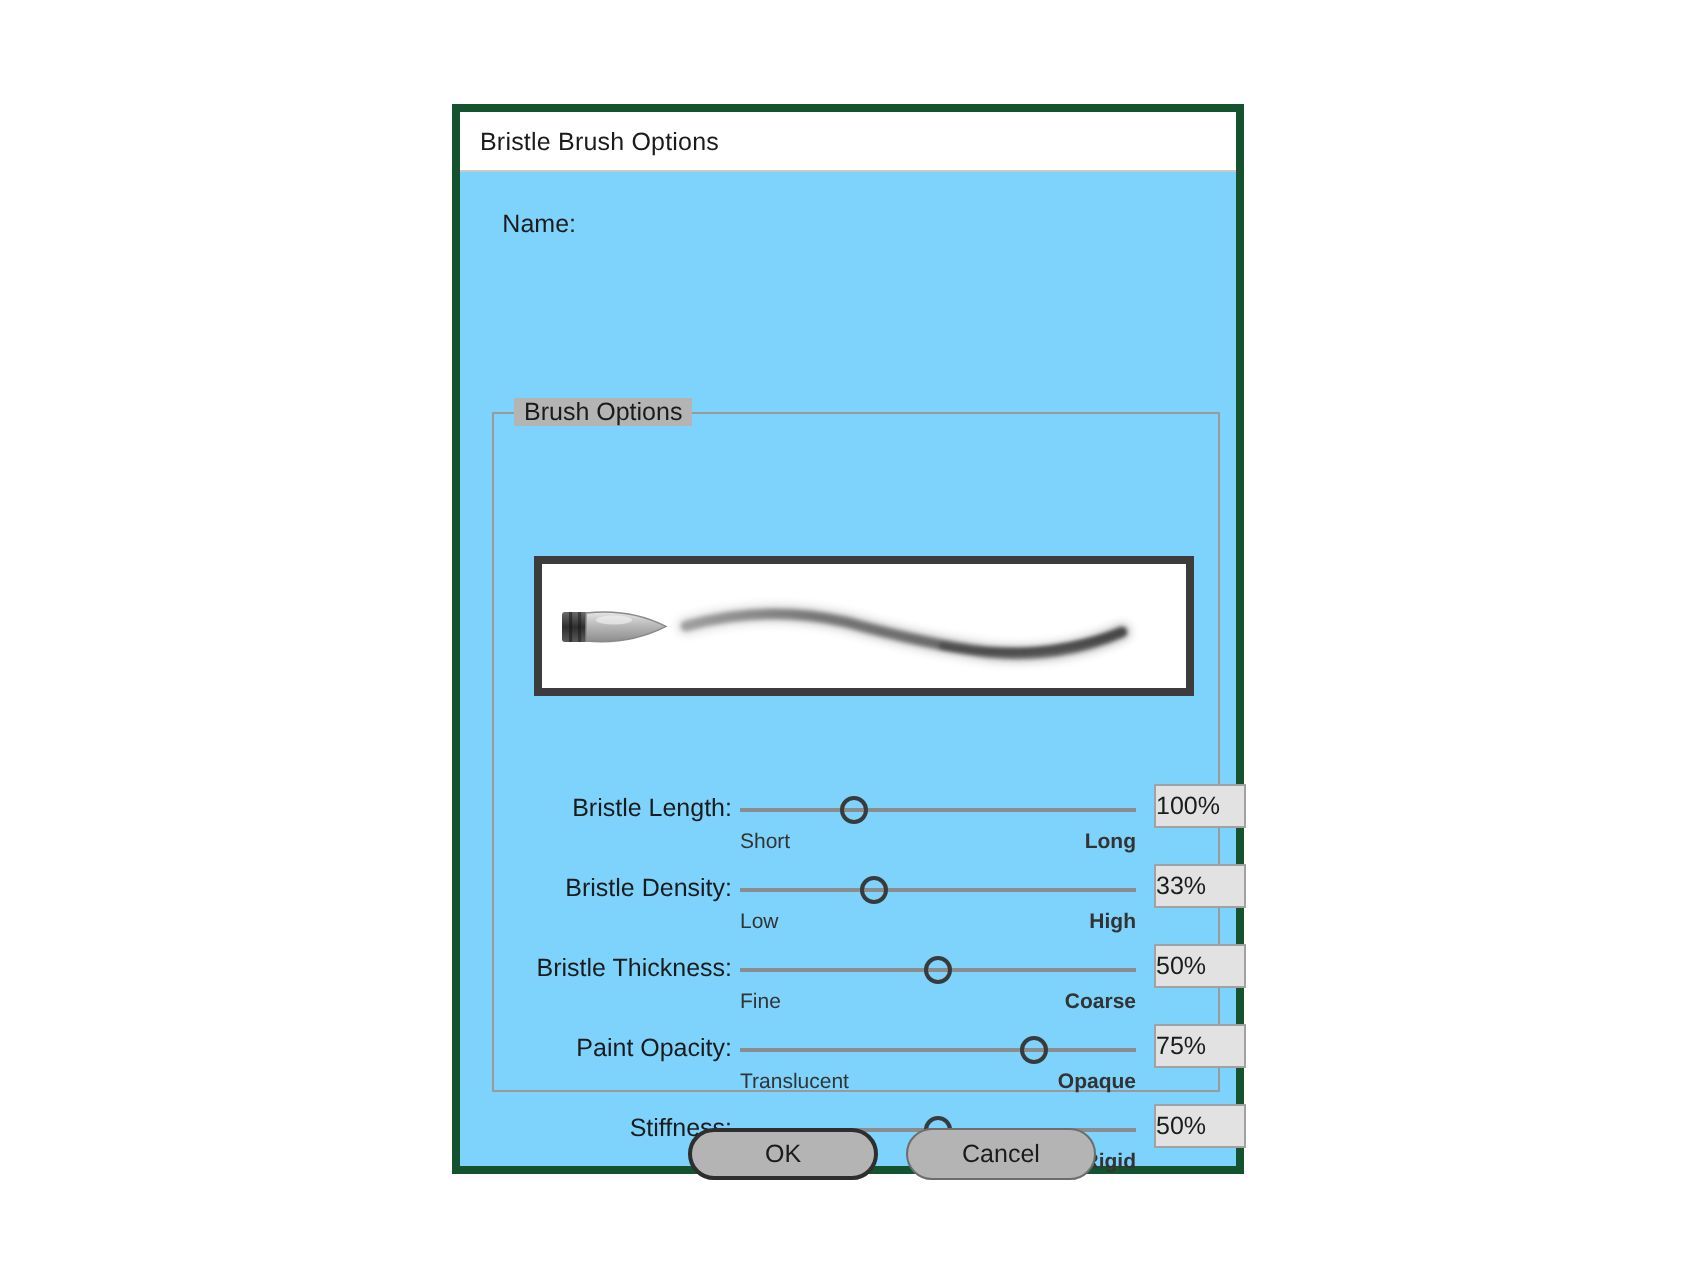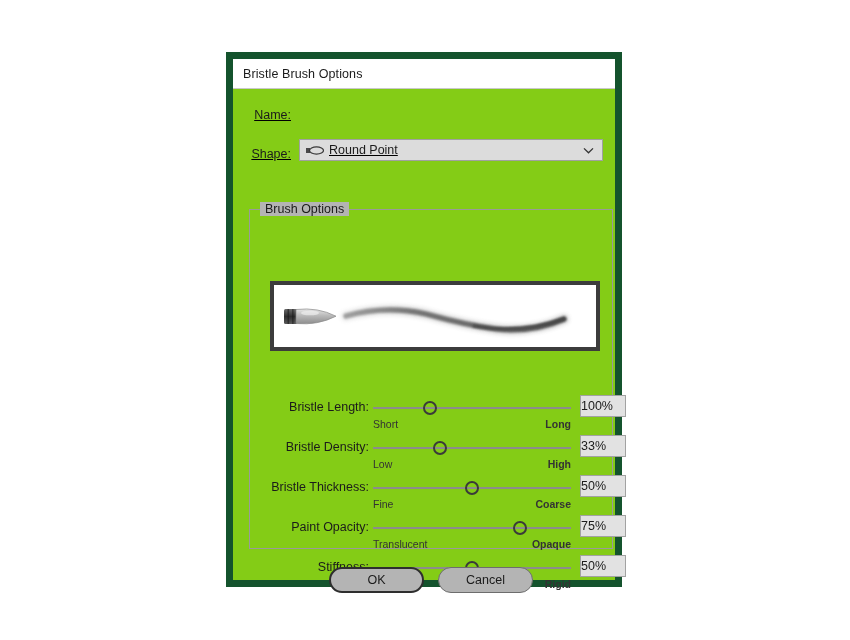--- a/index.html
+++ b/index.html
@@ -19,22 +19,22 @@
     background: #ffffff;
   }
 
   
   .dialog {
     position: absolute;
     left: 226px;
     top: 52px;
     width: 396px;
     height: 535px;
-    background: #84cc16;
-    border: 7px solid #14532d;
+    background: #7dd3fc;
+    border: 4px solid #14532d;
     box-sizing: border-box;
   }
 
   .titlebar {
     height: 30px;
     background: #ffffff;
     border-bottom: 1px solid #c9c9c9;
     display: flex;
     align-items: center;
     padding-left: 10px;
@@ -50,24 +50,23 @@
     position: relative;
     padding: 0;
     height: 503px;
     box-sizing: border-box;
   }
 
   
   .field-row {
     position: absolute;
     display: flex;
-    align-items: flex-end;
+    align-items: center;
     left: 10px;
     right: 12px;
-    text-decoration: underline;
   }
   .row-name { top: 19px; }
   .row-shape { top: 50px; }
 
   .field-label {
     width: 48px;
     text-align: right;
     font-size: 12.5px;
     color: #1b1b1b;
     margin-right: 8px;
@@ -253,20 +252,21 @@
 
   
   .button-bar {
     position: absolute;
     left: 0;
     top: 478px;
     width: 396px;
     display: flex;
     justify-content: center;
     gap: 14px;
+    padding-left: 18px;
   }
   .btn {
     width: 95px;
     height: 26px;
     border-radius: 13px;
     background: #b4b4b4;
     display: flex;
     align-items: center;
     justify-content: center;
     font-size: 12.5px;
@@ -288,37 +288,20 @@
     <div class="titlebar">
       <span class="titlebar-text">Bristle Brush Options</span>
     </div>
 
     <div class="dialog-body">
 
       <div class="field-row row-name">
         <span class="field-label">Name:</span>
       </div>
 
-      <div class="field-row row-shape">
-        <span class="field-label">Shape:</span>
-        <div class="select-input">
-          <span class="shape-glyph">
-            <svg width="18" height="11" viewBox="0 0 18 11">
-              <rect x="0" y="3" width="4" height="5" fill="#4a4a4a"></rect>
-              <ellipse cx="10.5" cy="5.5" rx="7" ry="3.6" fill="none" stroke="#3a3a3a" stroke-width="1.2"></ellipse>
-            </svg>
-          </span>
-          <span>Round Point</span>
-          <span class="select-caret">
-            <svg width="11" height="7" viewBox="0 0 11 7">
-              <path d="M1 1.4 L5.5 5.8 L10 1.4" fill="none" stroke="#333333" stroke-width="1.3"></path>
-            </svg>
-          </span>
-        </div>
-      </div>
 
       <div class="groupbox">
         <span class="groupbox-legend">Brush Options</span>
 
         <div class="preview-frame">
           <svg width="322" height="62" viewBox="0 0 322 62">
             <defs>
               <linearGradient id="tipg" x1="0" y1="0" x2="0" y2="1">
                 <stop offset="0%" stop-color="#e6e6e6"></stop>
                 <stop offset="45%" stop-color="#b9b9b9"></stop>

